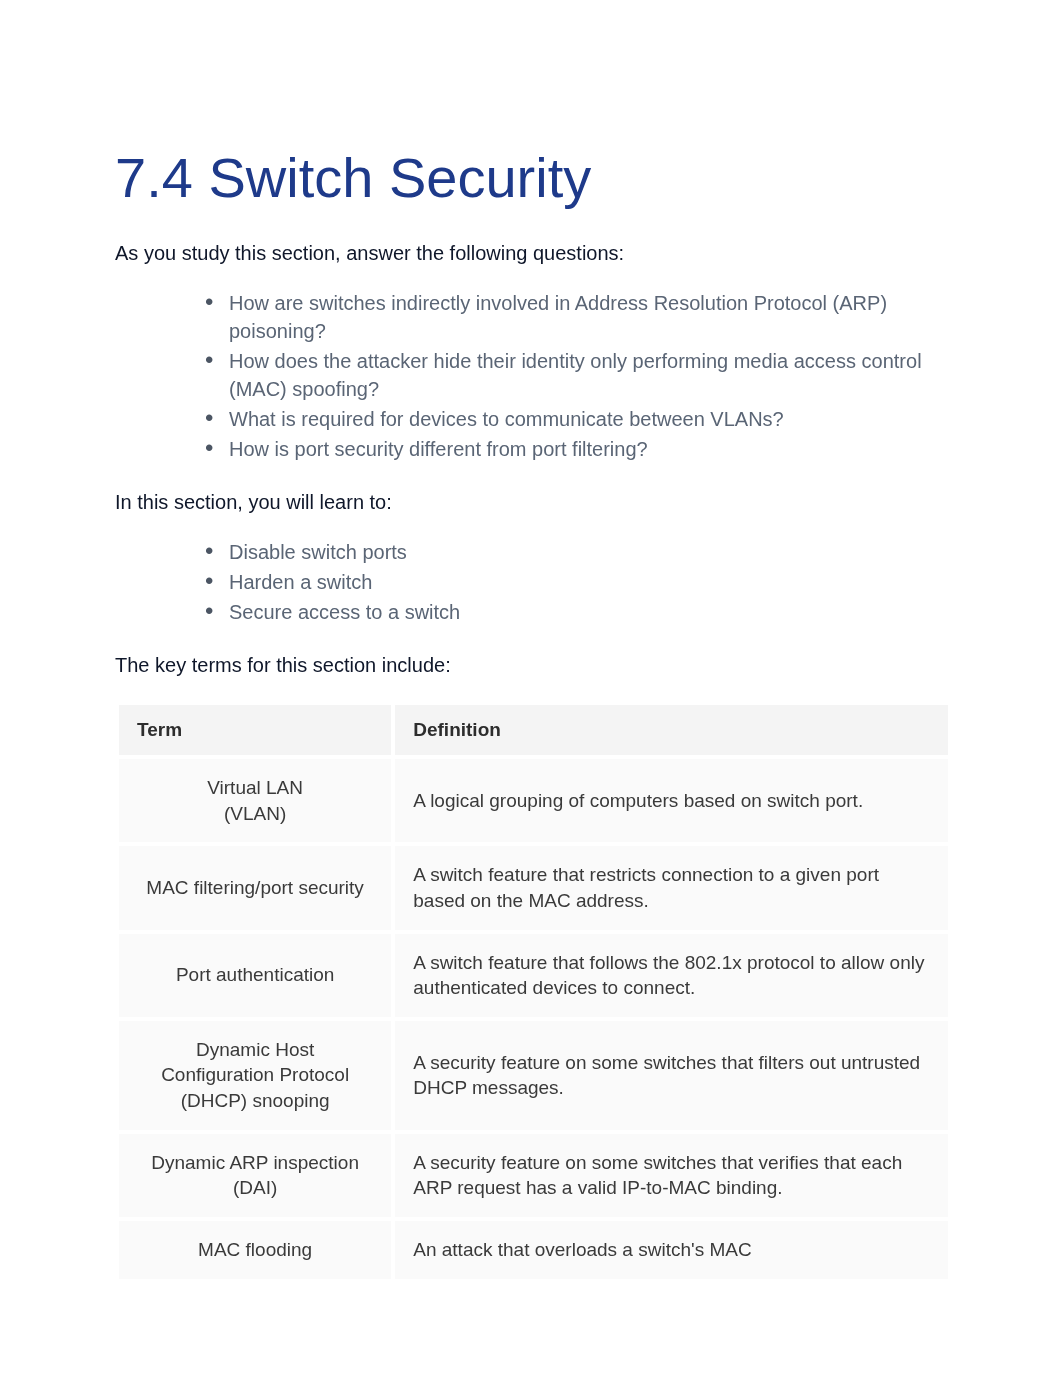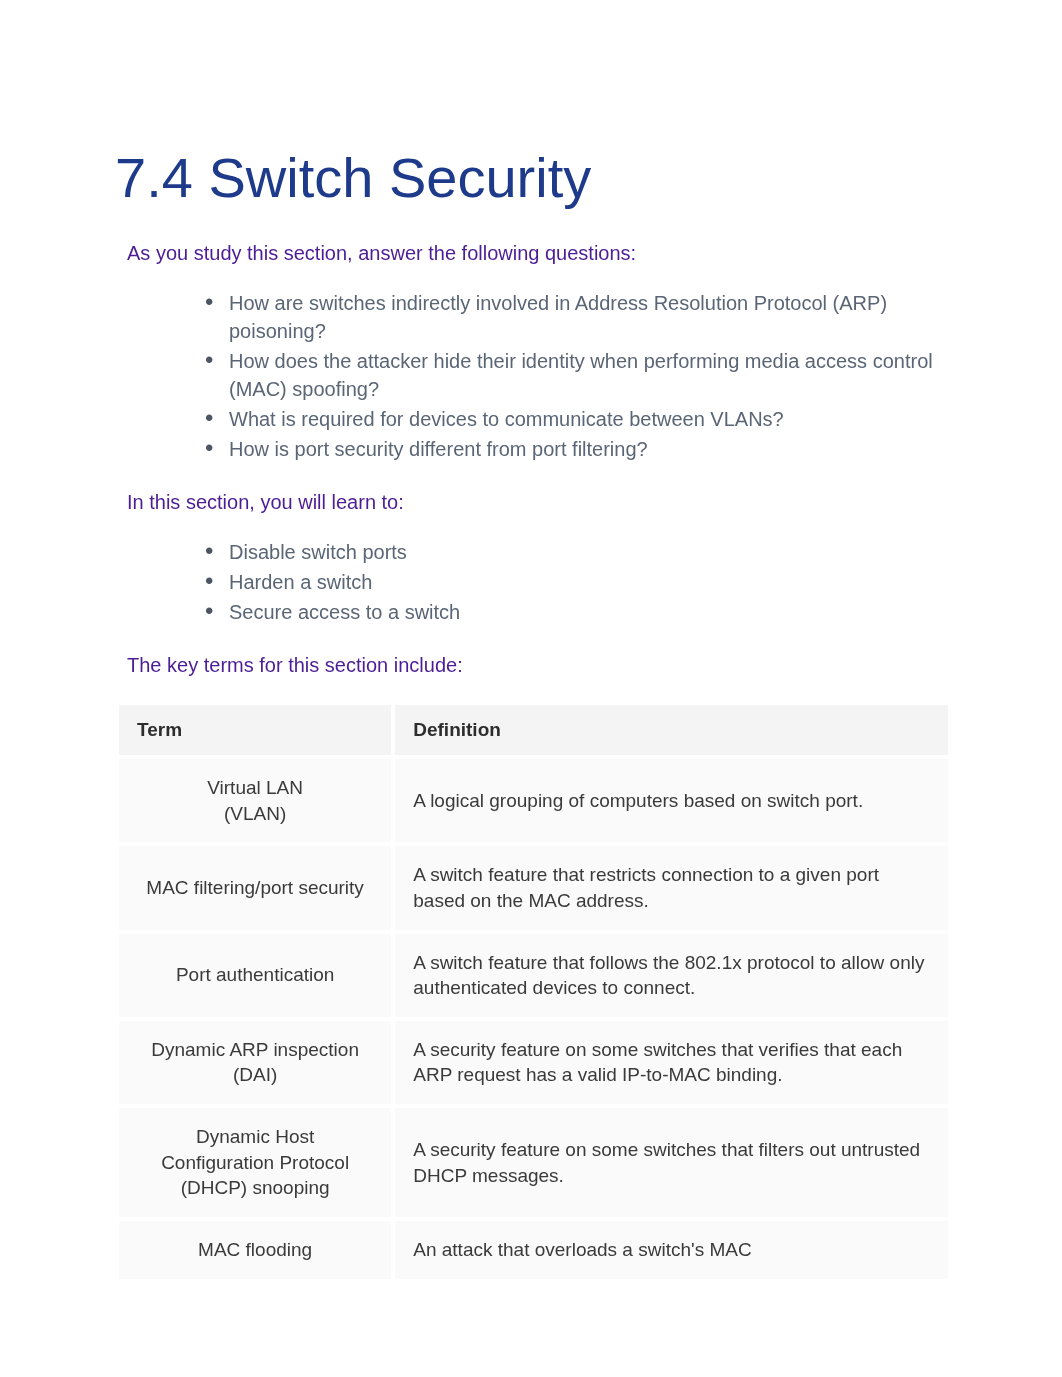--- a/index.html
+++ b/index.html
@@ -16,23 +16,22 @@
       color: #4b5563;
     }
     h1 {
       color: #1e3a8a;
       font-size: 56px;
       font-weight: 400;
       margin-bottom: 32px;
     }
     .intro-text {
       font-size: 20px;
-      color: #4c1d95;
+      color: #0f172a;
       margin-bottom: 24px;
-      margin-left: 12px;
     }
     ul {
       list-style: none;
       margin-left: 90px;
       margin-bottom: 28px;
     }
     ul li {
       position: relative;
       font-size: 20px;
       color: #5a6575;
@@ -83,21 +82,21 @@
   </style>
 </head>
 <body>
 
 <h1>7.4 Switch Security</h1>
 
 <p class="intro-text">As you study this section, answer the following questions:</p>
 
 <ul>
   <li>How are switches indirectly involved in Address Resolution Protocol (ARP) poisoning?</li>
-  <li>How does the attacker hide their identity when performing media access control (MAC) spoofing?</li>
+  <li>How does the attacker hide their identity only performing media access control (MAC) spoofing?</li>
   <li>What is required for devices to communicate between VLANs?</li>
   <li>How is port security different from port filtering?</li>
 </ul>
 
 <p class="intro-text">In this section, you will learn to:</p>
 
 <ul>
   <li>Disable switch ports</li>
   <li>Harden a switch</li>
   <li>Secure access to a switch</li>
@@ -119,25 +118,25 @@
     </tr>
     <tr>
       <td>MAC filtering/port security</td>
       <td>A switch feature that restricts connection to a given port based on the MAC address.</td>
     </tr>
     <tr>
       <td>Port authentication</td>
       <td>A switch feature that follows the 802.1x protocol to allow only authenticated devices to connect.</td>
     </tr>
     <tr>
+      <td>Dynamic Host Configuration Protocol (DHCP) snooping</td>
+      <td>A security feature on some switches that filters out untrusted DHCP messages.</td>
+    </tr>
+    <tr>
       <td>Dynamic ARP inspection (DAI)</td>
       <td>A security feature on some switches that verifies that each ARP request has a valid IP-to-MAC binding.</td>
-    </tr>
-    <tr>
-      <td>Dynamic Host Configuration Protocol (DHCP) snooping</td>
-      <td>A security feature on some switches that filters out untrusted DHCP messages.</td>
     </tr>
     <tr>
       <td>MAC flooding</td>
       <td>An attack that overloads a switch's MAC</td>
     </tr>
   </tbody>
 </table>
 
 </body></html>

